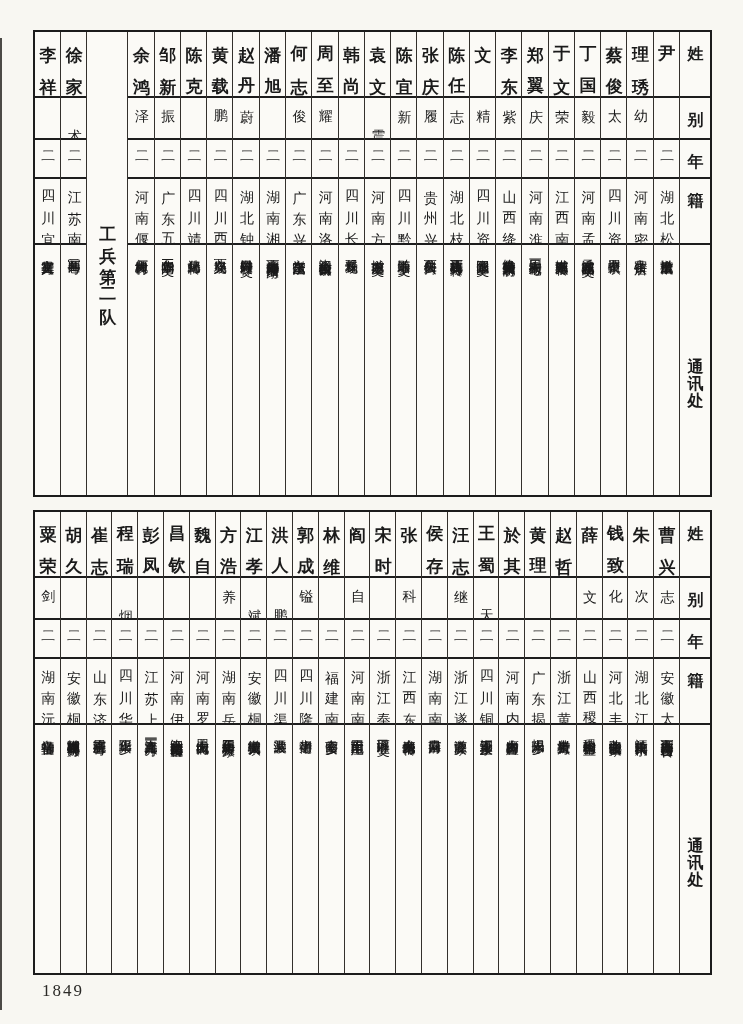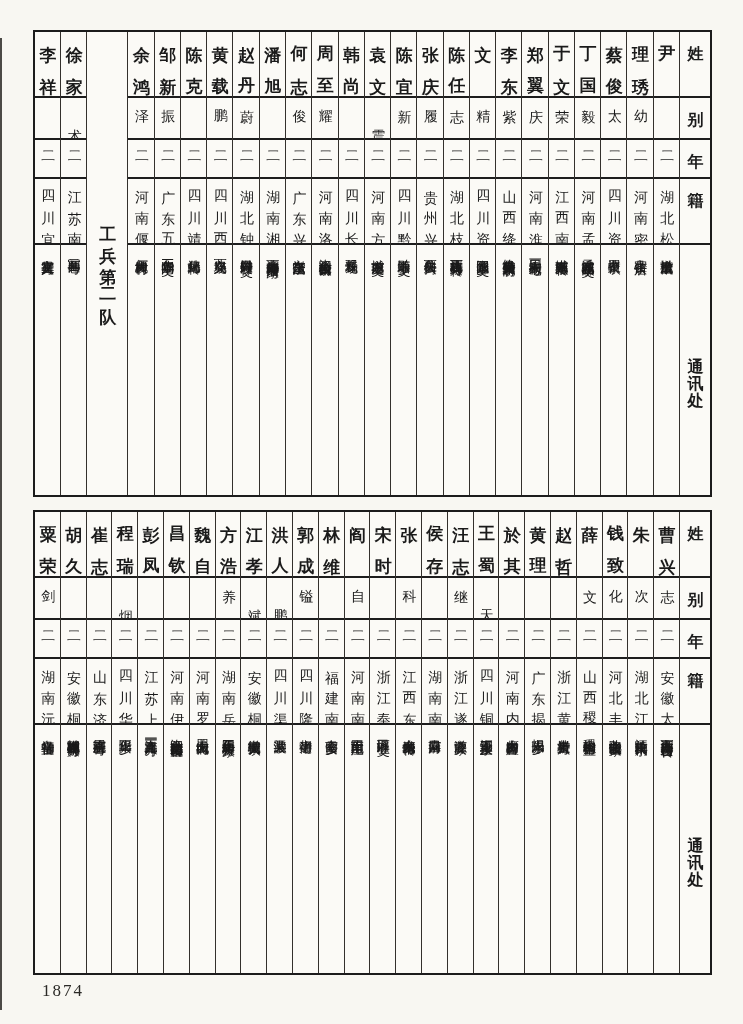--- a/index.html
+++ b/index.html
@@ -938,13 +938,13 @@
       </div>
       <div class="cell row-native">
         <span class="vtext fill">湖南沅陵</span>
       </div>
       <div class="cell row-address">
         <span class="vtext">乌宿福音堂转</span>
       </div>
     </div>
   </div>
 
-<div class="page-number">1874</div>
+<div class="page-number">1849</div>
 
 </body></html>

